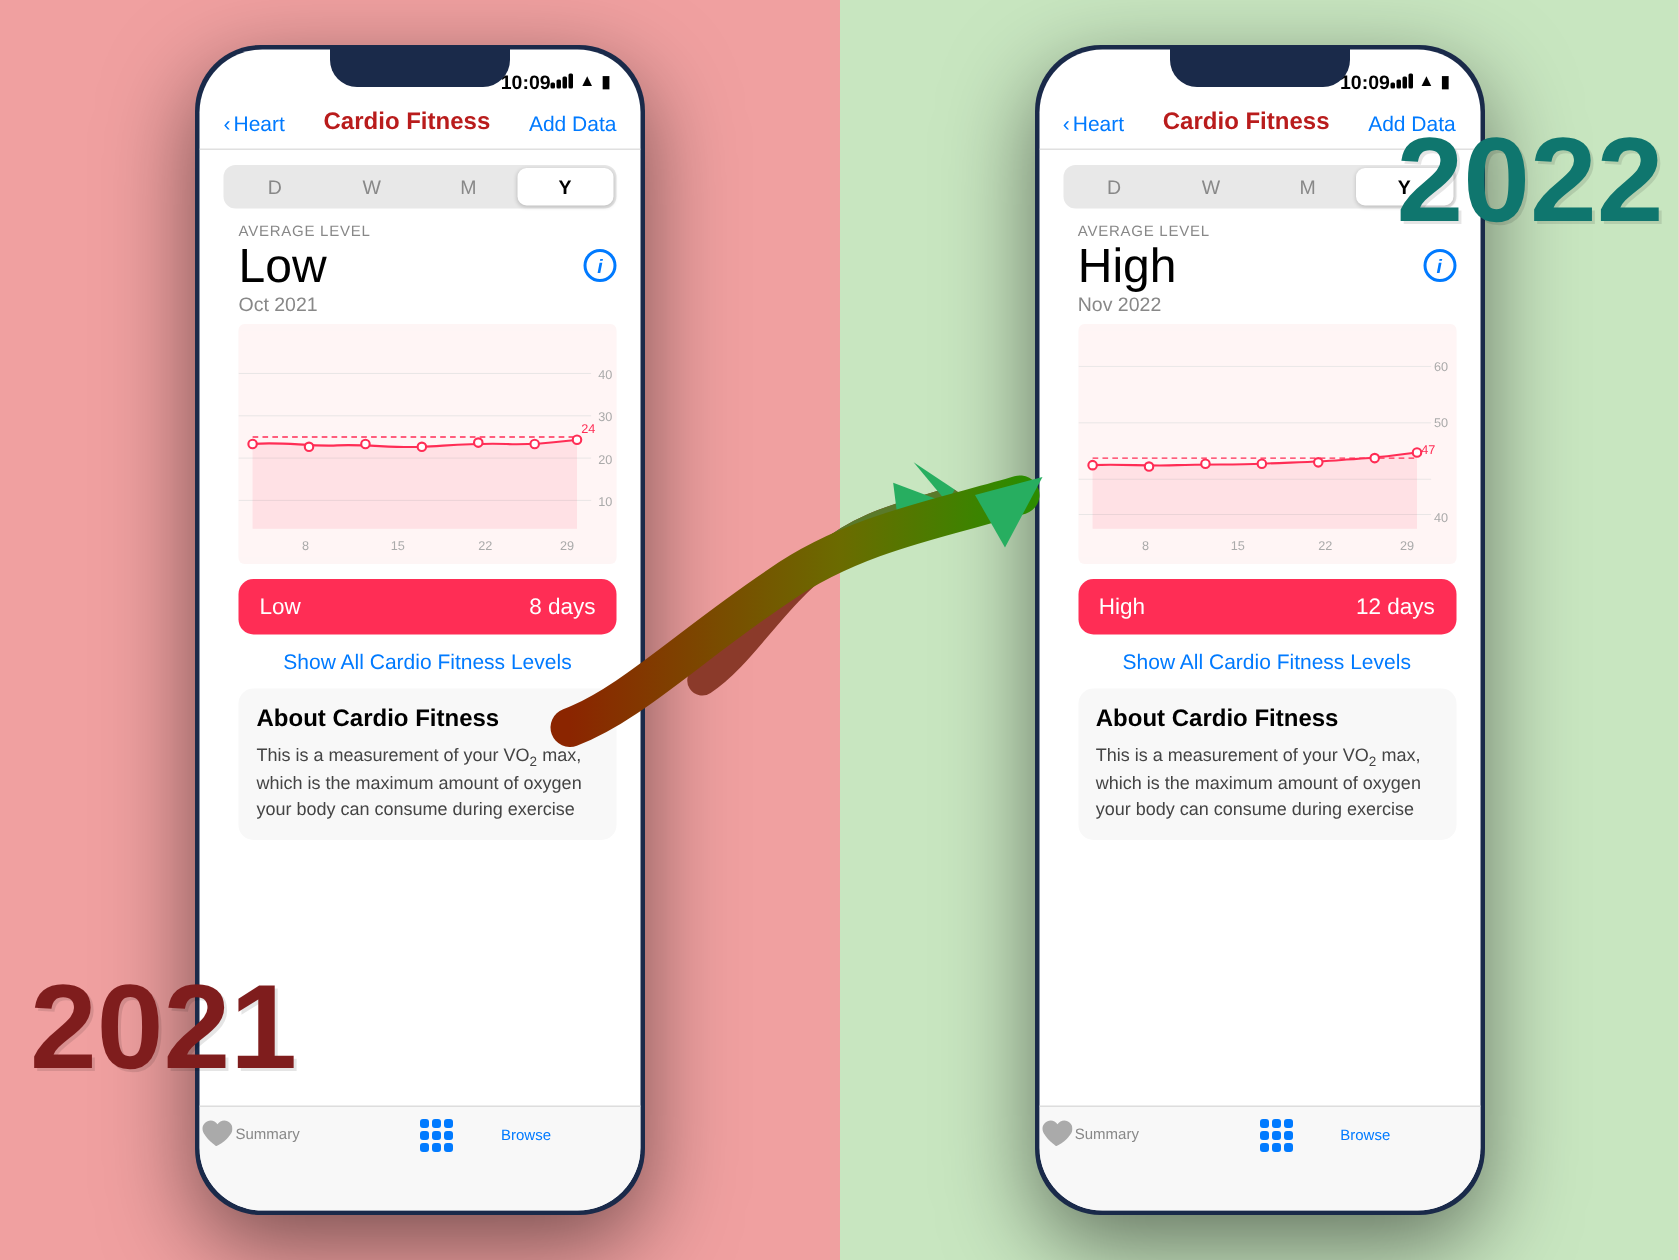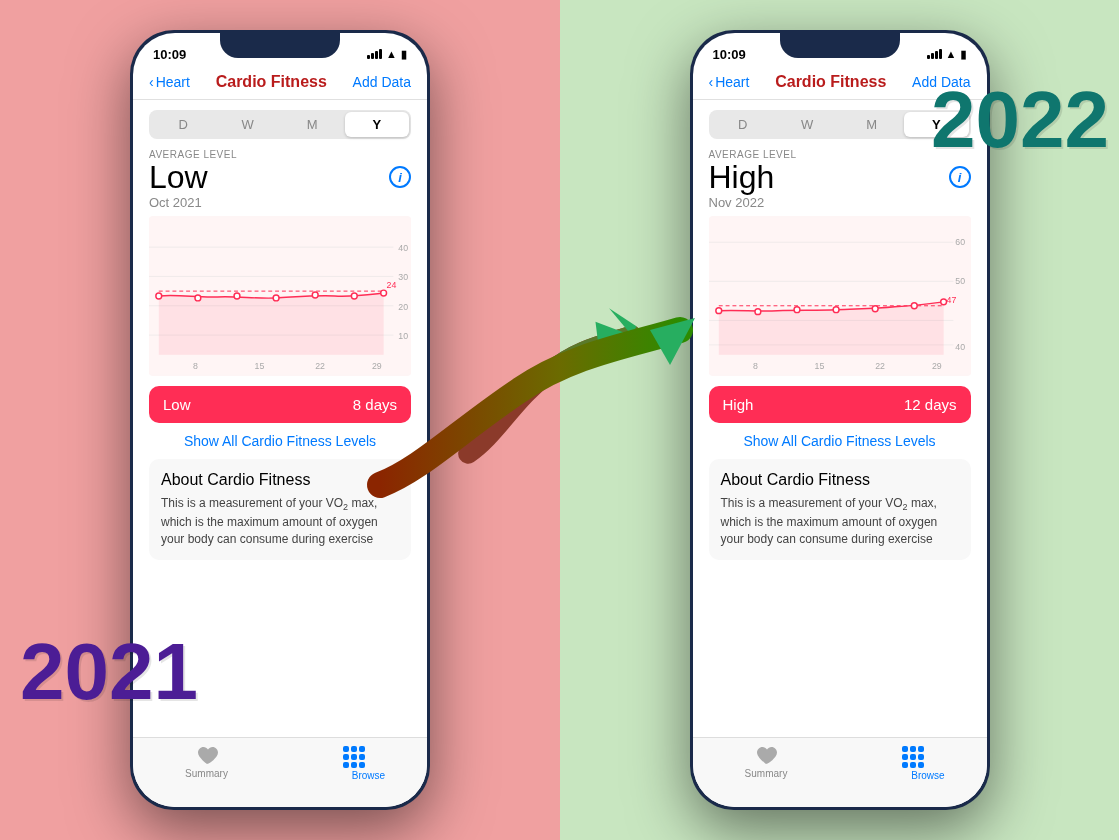--- a/index.html
+++ b/index.html
@@ -60,21 +60,21 @@
       width: 120px;
       height: 28px;
       background: #1a2a4a;
       border-radius: 0 0 18px 18px;
       z-index: 10;
     }
 
     
     .status-bar {
       display: flex;
-      justify-content: space-between;
+      justify-content: flex-end;
       align-items: center;
       padding: 8px 20px 4px;
       font-size: 12px;
       font-weight: 600;
       color: #000;
       height: 38px;
     }
 
     .status-left { font-size: 13px; font-weight: 600; }
     .status-right {
@@ -146,20 +146,21 @@
     .segment-item.active {
       background: #fff;
       color: #000;
       font-weight: 600;
       box-shadow: 0 1px 3px rgba(0,0,0,0.2);
     }
 
     
     .content {
       padding: 0 16px;
+      margin-left: 10px;
     }
 
     .avg-label {
       font-size: 10px;
       color: #888;
       text-transform: uppercase;
       letter-spacing: 0.5px;
       margin-top: 8px;
     }
 
@@ -235,21 +236,21 @@
     
     .about-section {
       margin-top: 10px;
       padding: 12px;
       background: #f8f8f8;
       border-radius: 10px;
     }
 
     .about-title {
       font-size: 16px;
-      font-weight: 400;
+      font-weight: 700;
       color: #000;
       margin-bottom: 6px;
     }
 
     .about-text {
       font-size: 12px;
       color: #444;
       line-height: 1.4;
     }
 
@@ -268,21 +269,21 @@
       background: rgba(248,248,248,0.95);
       border-top: 1px solid #ddd;
       display: flex;
       align-items: flex-start;
       padding-top: 8px;
     }
 
     .tab-item {
       flex: 1;
       display: flex;
-      flex-direction: column;
+      flex-direction: row;
       align-items: center;
       gap: 2px;
     }
 
     .tab-label {
       font-size: 10px;
       color: #888;
     }
 
     .tab-label.active {
@@ -300,25 +301,25 @@
     .browse-dot {
       width: 6px;
       height: 6px;
       background: #007aff;
       border-radius: 2px;
     }
 
     
     .year-overlay-left {
       position: absolute;
-      bottom: 128px;
+      bottom: 115px;
       left: 20px;
       font-size: 80px;
       font-weight: 900;
-      color: #4c1d95;
+      color: #7f1d1d;
       z-index: 5;
       line-height: 1;
       text-shadow: 2px 2px 0 rgba(0,0,0,0.1);
     }
 
     .year-overlay-right {
       position: absolute;
       top: 80px;
       right: 10px;
       font-size: 80px;

